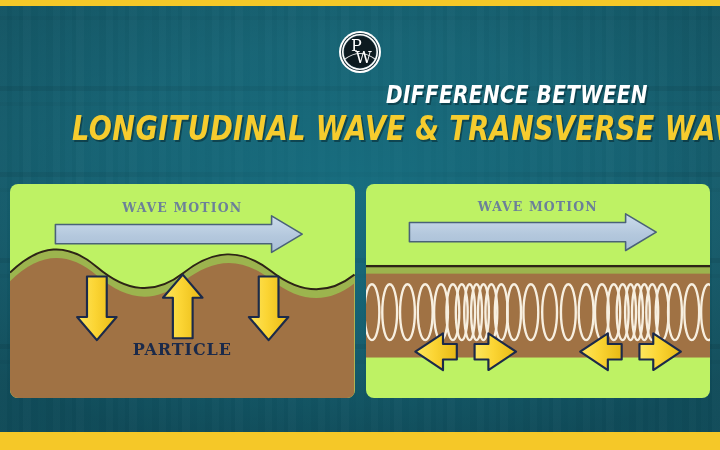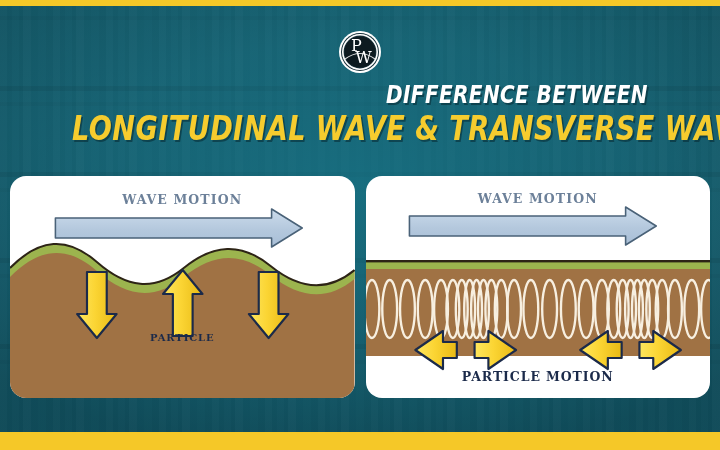--- a/index.html
+++ b/index.html
@@ -114,23 +114,24 @@
     left: 10px;
     right: 10px;
     height: 222px;
     display: flex;
     gap: 11px;
     z-index: 5;
   }
   .panel {
     position: relative;
     flex: 1 1 0;
-    background: #ffffff;
-    border-radius: 16px;
+    background: #bef264;
+    border-radius: 8px;
     overflow: hidden;
+    margin-top: 8px;
   }
   .panel svg { display: block; width: 100%; height: 100%; }
 
   .sr { position: absolute; width: 1px; height: 1px; overflow: hidden;
         clip: rect(0 0 0 0); white-space: nowrap; }
 </style>
 </head>
 <body>
 
 <div id="poster">
@@ -206,21 +207,21 @@
         <g>
           <path d="M252,96 L272,96 L272,138 L282,138 L262,162 L242,138 L252,138 Z" fill="url(#lyel)" stroke="#1b2a4a" stroke-width="2.2" stroke-linejoin="round"></path>
         </g>
       </svg>
 
       <div style="position:absolute;left:0;right:0;top:16px;text-align:center;
                   font-family:'DejaVu Serif',serif;font-weight:bold;font-size:12.5px;
                   letter-spacing:1.1px;color:#6c8099;">WAVE MOTION</div>
 
       <div style="position:absolute;left:0;right:0;top:156px;text-align:center;
-                  font-family:'DejaVu Serif',serif;font-weight:bold;font-size:10px;
+                  font-family:'DejaVu Serif',serif;font-weight:bold;font-size:16px;
                   letter-spacing:.9px;color:#1b2a4a;line-height:1.25;">
         <div>PARTICLE</div>
       </div>
     </div>
 
     <div class="panel">
       <span class="sr">Longitudinal wave: a coiled spring in brown soil showing compressions and rarefactions; particles move parallel (left/right) to the wave direction.</span>
       <svg viewBox="0 0 349 222" preserveAspectRatio="none" aria-hidden="true">
         <defs>
           <linearGradient id="rwarrow" x1="0" y1="0" x2="0" y2="1">
@@ -285,19 +286,16 @@
         </g>
         <g>
           <path d="M277,166 L277,182 L291,182 L291,193 L319,174 L291,155 L291,166 Z" fill="url(#ryel)" stroke="#1b2a4a" stroke-width="2.2" stroke-linejoin="round"></path>
         </g>
       </svg>
 
       <div style="position:absolute;left:0;right:0;top:15px;text-align:center;
                   font-family:'DejaVu Serif',serif;font-weight:bold;font-size:12.5px;
                   letter-spacing:1.1px;color:#6c8099;">WAVE MOTION</div>
 
-      <div style="position:absolute;left:0;right:0;bottom:14px;text-align:center;
-                  font-family:'DejaVu Serif',serif;font-weight:bold;font-size:12.5px;
-                  letter-spacing:.9px;color:#1b2a4a;">PARTICLE MOTION</div>
     </div>
 
   </div>
 </div>
 
 </body></html>

